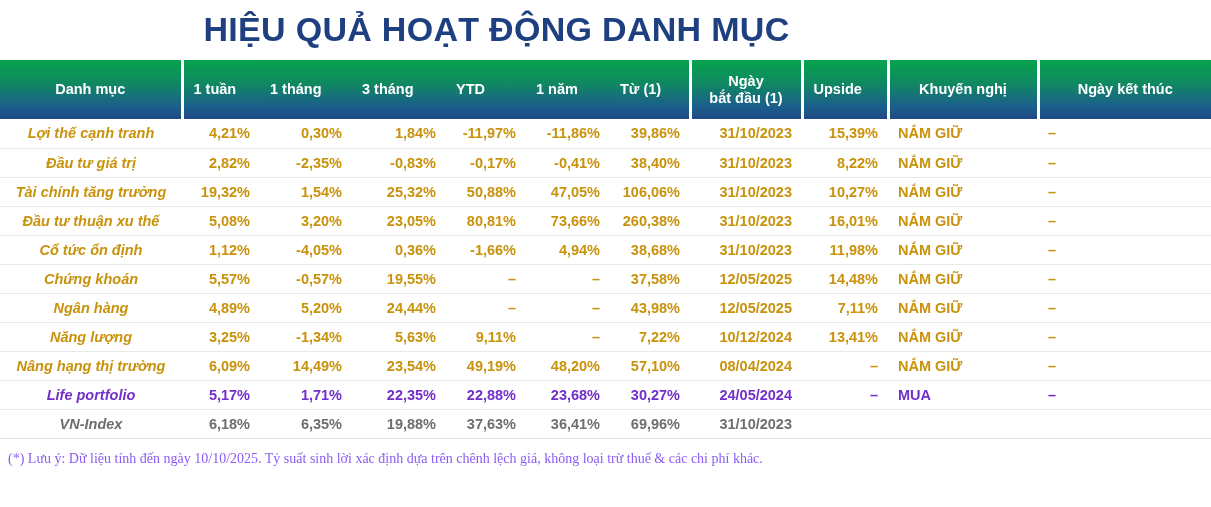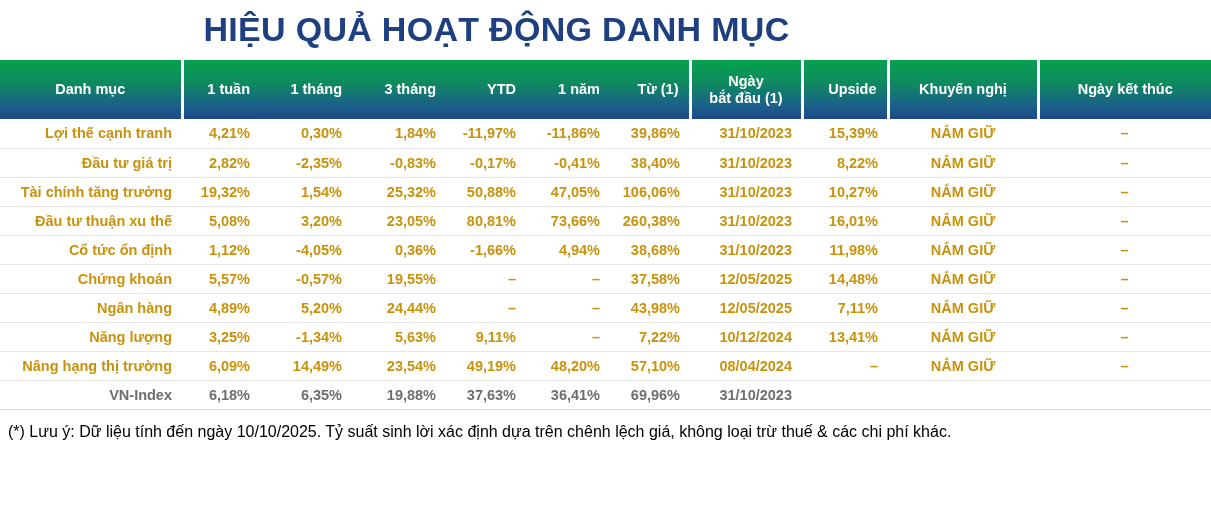--- a/index.html
+++ b/index.html
@@ -50,21 +50,21 @@
     color: #ffffff;
     font-size: 14.5px;
     font-weight: bold;
     padding: 0 10px;
     vertical-align: middle;
     line-height: 1.15;
     border: 0;
     box-sizing: border-box;
   }
   thead th.col-name       { text-align: center; }
-  thead th.num            { text-align: right; }
+  thead th.num            { text-align: left; }
   thead th.center         { text-align: center; }
   
   thead th.gap-left  { border-left: 3px solid #ffffff; }
 
   
   tbody tr {
     height: 29px;
   }
   tbody td {
     padding: 0 10px;
@@ -72,38 +72,39 @@
     font-size: 14.5px;
     font-weight: bold;
     border-bottom: 1.5px solid #e8e8e8;
     box-sizing: border-box;
     white-space: nowrap;
   }
   tbody tr:last-child td {
     border-bottom: 1.5px solid #e0e0e0;
   }
 
-  td.name   { text-align: right; }
+  td.name   { text-align: center; font-style: italic; }
   td.num    { text-align: right; }
-  td.center { text-align: center; }
+  td.center { text-align: left; }
   td.date   { text-align: right; padding-left: 6px; }
 
   
   tr.gold   td { color: #c9920c; }
   tr.purple td { color: #7230c9; }
   tr.gray   td { color: #6e6e6e; font-weight: bold; }
 
   
   .footnote {
-    font-size: 16px;
-    color: #000000;
+    font-size: 14px;
+    color: #8b5cf6;
     padding: 12px 0 0 8px;
     line-height: 1.2;
     white-space: nowrap;
     font-weight: normal;
+    font-family: Liberation Serif, serif;
   }
 </style>
 </head>
 <body>
 
 <div class="page">
 
   <div class="title">HIỆU QUẢ HOẠT ĐỘNG DANH MỤC</div>
 
   <table class="perf">
@@ -249,20 +250,33 @@
           <td class="num">14,49%</td>
           <td class="num">23,54%</td>
           <td class="num">49,19%</td>
           <td class="num">48,20%</td>
           <td class="num">57,10%</td>
           <td class="date">08/04/2024</td>
           <td class="num">–</td>
           <td class="center">NẮM GIỮ</td>
           <td class="center">–</td>
         </tr>
+        <tr class="purple">
+          <td class="name">Life portfolio</td>
+          <td class="num">5,17%</td>
+          <td class="num">1,71%</td>
+          <td class="num">22,35%</td>
+          <td class="num">22,88%</td>
+          <td class="num">23,68%</td>
+          <td class="num">30,27%</td>
+          <td class="date">24/05/2024</td>
+          <td class="num">–</td>
+          <td class="center">MUA</td>
+          <td class="center">–</td>
+        </tr>
         <tr class="gray">
           <td class="name">VN-Index</td>
           <td class="num">6,18%</td>
           <td class="num">6,35%</td>
           <td class="num">19,88%</td>
           <td class="num">37,63%</td>
           <td class="num">36,41%</td>
           <td class="num">69,96%</td>
           <td class="date">31/10/2023</td>
           <td class="num"></td>

